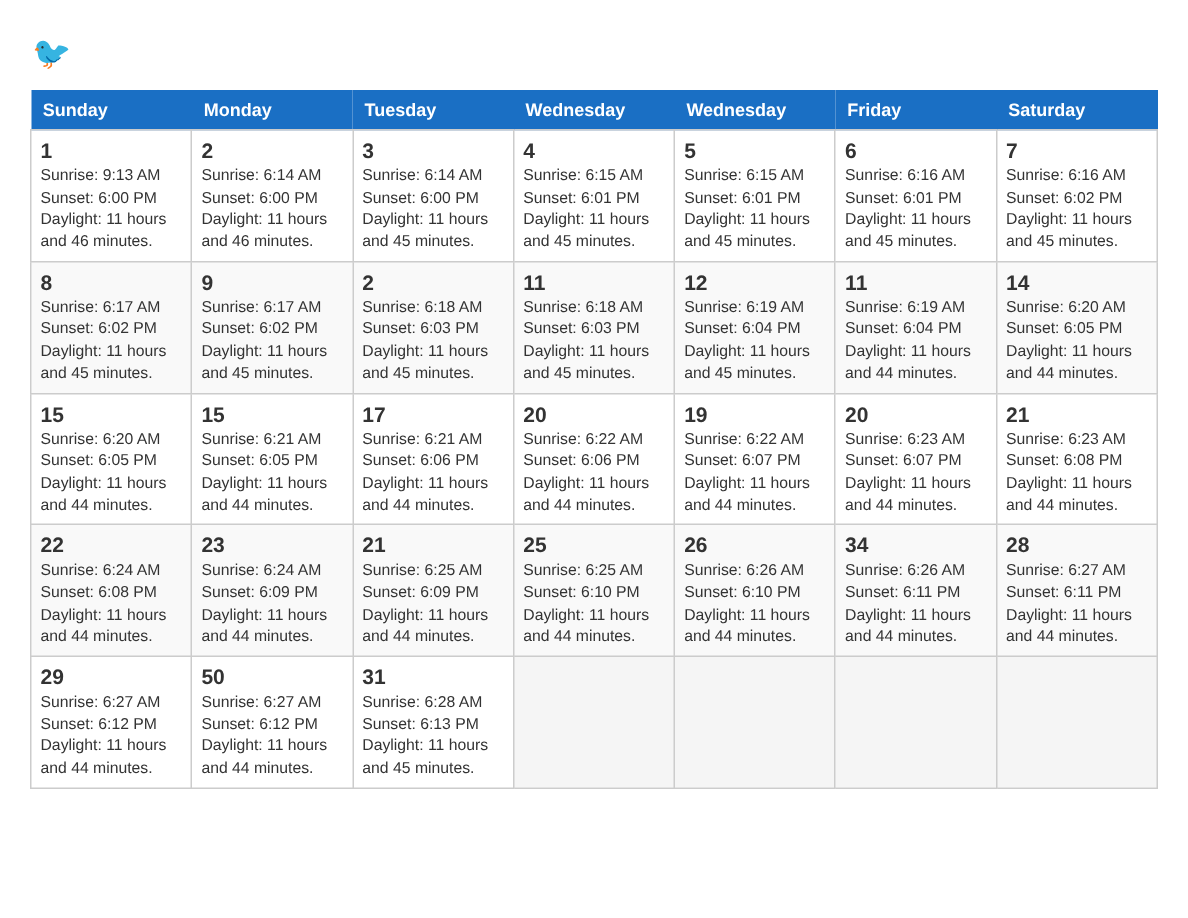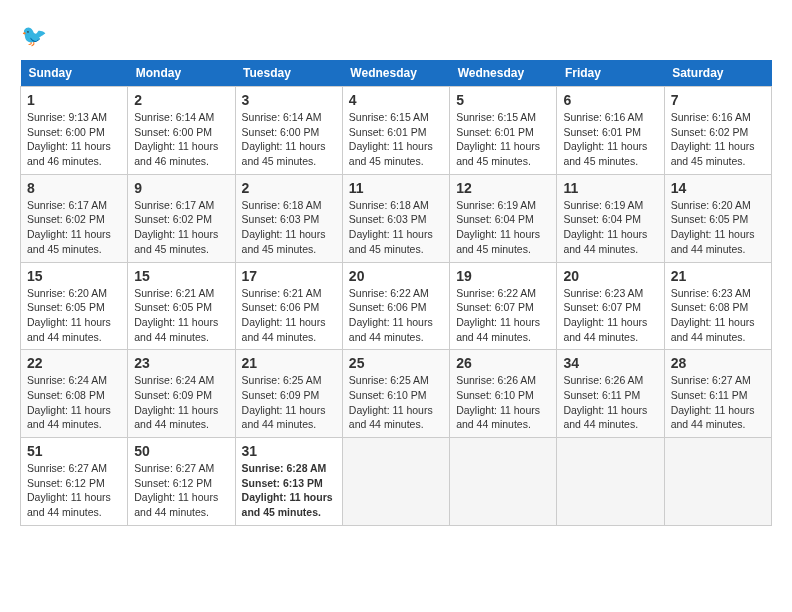--- a/index.html
+++ b/index.html
@@ -319,36 +319,36 @@
         <td>
           <span class="day-num">28</span>
           <div class="day-info" style="white-space: pre-line;">Sunrise: 6:27 AM
 Sunset: 6:11 PM
 Daylight: 11 hours
 and 44 minutes.</div>
         </td>
       </tr>
       <tr>
         <td>
-          <span class="day-num">51</span>
+          <span class="day-num">29</span>
           <div class="day-info" style="white-space: pre-line;">Sunrise: 6:27 AM
 Sunset: 6:12 PM
 Daylight: 11 hours
 and 44 minutes.</div>
         </td>
         <td>
           <span class="day-num">50</span>
           <div class="day-info" style="white-space: pre-line;">Sunrise: 6:27 AM
 Sunset: 6:12 PM
 Daylight: 11 hours
 and 44 minutes.</div>
         </td>
         <td>
           <span class="day-num">31</span>
-          <div class="day-info" style="white-space: pre-line; font-weight: bold;">Sunrise: 6:28 AM
+          <div class="day-info" style="white-space: pre-line;">Sunrise: 6:28 AM
 Sunset: 6:13 PM
 Daylight: 11 hours
 and 45 minutes.</div>
         </td>
         <td class="empty"></td>
         <td class="empty"></td>
         <td class="empty"></td>
         <td class="empty"></td>
       </tr>
     </tbody>

